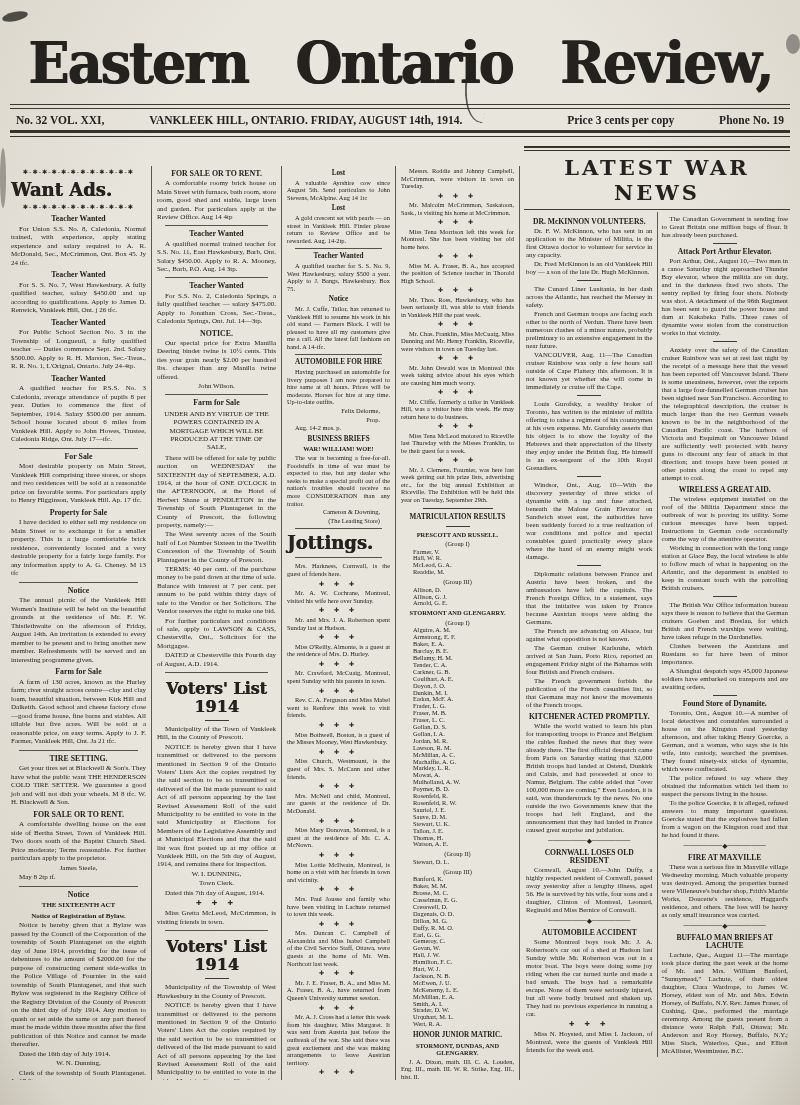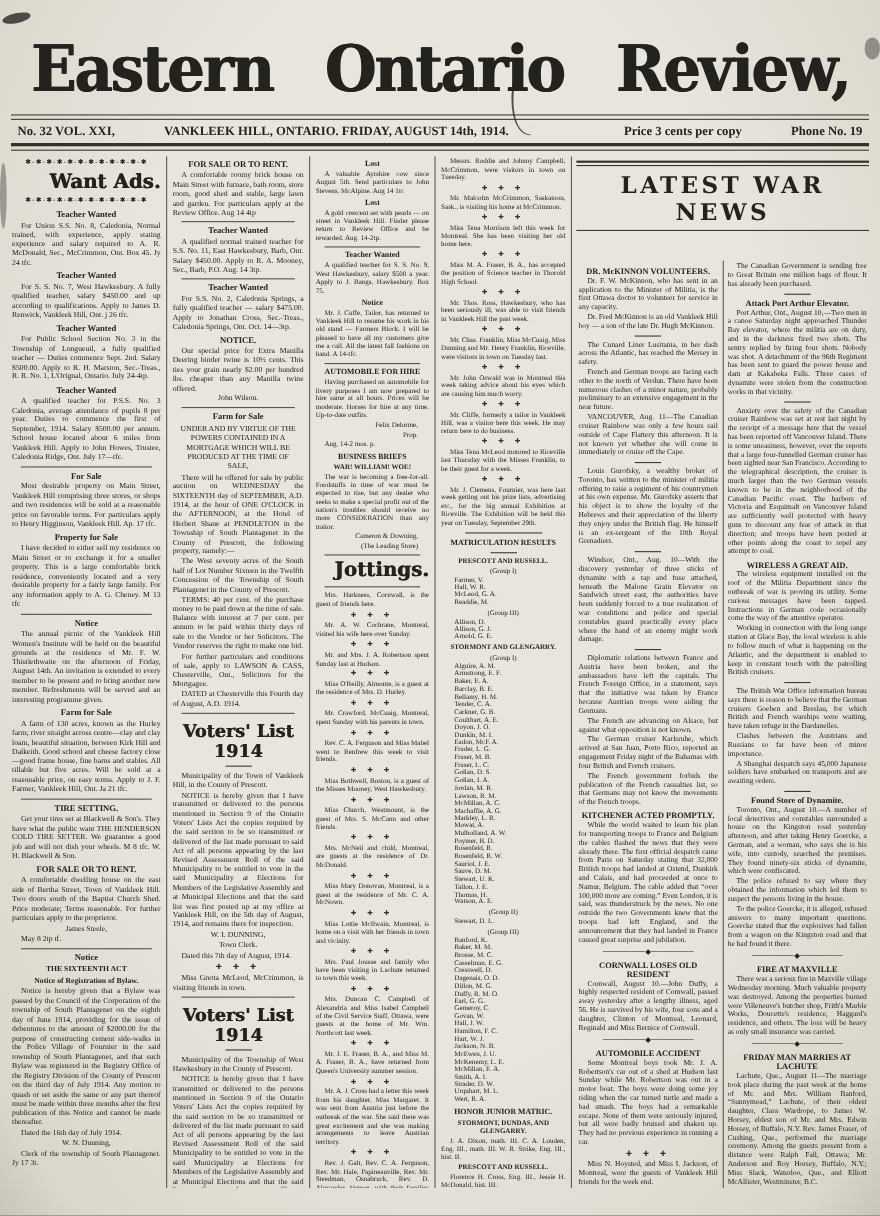--- a/index.html
+++ b/index.html
@@ -15,48 +15,48 @@
   .masthead{display:flex;justify-content:space-between;align-items:center;padding:30px 28px 10px 28px;}
   .mast-word{font-family:"DejaVu Serif",serif;font-weight:700;font-size:54px;letter-spacing:-2px;
     text-shadow:1px 0 0 #24221e;transform:scaleY(1.08);}
   .dbl-rule{border-top:1px solid #3c3a34;border-bottom:1px solid #3c3a34;height:3px;margin:0 10px;}
   .dbl-rule.heavy{border-top:3px solid #34322c;border-bottom:1px solid #34322c;height:3px;}
   .dateline{display:flex;justify-content:space-between;align-items:baseline;padding:5px 16px 4px 16px;
     font-weight:700;font-size:11.5px;white-space:nowrap;text-align:right;}
   .dateline .dl-mid{padding-right:60px;}
   main.columns{display:flex;align-items:stretch;height:938px;margin:5px 6px 0 6px;overflow:hidden;}
   .col{box-sizing:border-box;overflow:hidden;padding:0 5px;}
-  .col-sep{border-right:1px solid #5c584e;}
+  .col-sep{border-right:1px solid #5c584e;margin-top:24px;}
   .c1{width:146px;font-size:7px;line-height:8.5px;}
   .c2{width:130px;font-size:7px;line-height:8.4px;}
   .c3{width:114px;font-size:6.4px;line-height:7.6px;}
   .c4{width:124px;font-size:6.4px;line-height:7.5px;}
   .warbox{flex:1;box-sizing:border-box;overflow:hidden;padding:2px 2px 0 2px;}
   .war-toprule{border-top:2px solid #34322c;border-bottom:1px solid #34322c;height:2px;margin:2px 2px 4px 2px;}
   .war-title{margin:3px 0 4px 0;text-align:center;font-family:"DejaVu Serif",serif;font-weight:700;
     font-size:21px;letter-spacing:3px;}
   .war-headrule{border-top:1px solid #3c3a34;margin:0 2px 2px 2px;}
-  .war-cols{display:flex;align-items:flex-end;overflow:hidden;height:870px;}
+  .war-cols{display:flex;align-items:flex-start;overflow:hidden;height:870px;}
   .war-col{flex:1;box-sizing:border-box;overflow:hidden;padding:2px 4px;font-size:6.8px;line-height:8px;}
   .war-col.left{border-right:1px solid #5c584e;}
   
   .b-head{font-weight:700;text-align:center;font-size:1.12em;margin:4px 0 1px 0;}
   .b-sub{font-weight:700;text-align:center;font-size:1em;margin:2px 0 1px 0;}
   .b-group{text-align:center;margin:2px 0 1px 0;}
   .b-body{text-align:justify;text-indent:8px;margin:1px 0;}
   .b-caps{text-align:center;margin:2px 4px;}
   .b-center{text-align:center;margin:1px 0;}
   .b-right{text-align:right;padding-right:10px;margin:1px 0;}
   .b-name{padding-left:12px;line-height:1.08;}
   .b-cross{text-align:center;font-family:"DejaVu Sans",sans-serif;font-size:.95em;
     letter-spacing:4px;margin:2px 0;color:#312f2a;}
   .b-orn{text-align:center;font-family:"DejaVu Sans",sans-serif;font-size:.9em;letter-spacing:1px;
     white-space:nowrap;overflow:hidden;margin:2px 0;}
   .b-bl{font-family:"DejaVu Serif",serif;font-weight:700;font-size:18px;line-height:20px;
-    text-align:right;margin:3px 0;text-shadow:.5px 0 0 #24221e;}
+    text-align:left;margin:3px 0;text-shadow:.5px 0 0 #24221e;}
   .b-display{font-family:"DejaVu Serif",serif;font-weight:700;font-size:16px;line-height:18px;
     text-align:center;margin:7px 0 4px 0;text-shadow:.5px 0 0 #24221e;}
   .b-hr{border-top:1px solid #57534a;margin:4px 8px;}
   .b-rule{width:24px;border-top:1px solid #3c3a34;margin:4px auto;}
   .b-wrule{width:70px;border-top:1px solid #3c3a34;margin:5px auto;}
   .b-arule{text-align:center;margin:3px 0;letter-spacing:0;white-space:nowrap;overflow:hidden;}
 </style>
 </head>
 <body>
 
@@ -123,21 +123,21 @@
         <div class="b-body">Clerk of the township of South Plantagenet.  Jy 17 3t.</div>
       </section>
     <section class="col col-sep c2">
         <div class="b-head">FOR SALE OR TO RENT.</div>
         <div class="b-body">A comfortable roomy brick house on Main Street with furnace, bath room, store room, good shed and stable, large lawn and garden. For particulars apply at the Review Office.  Aug 14 4tp</div>
         <div class="b-hr"></div>
         <div class="b-head">Teacher Wanted</div>
         <div class="b-body">A qualified normal trained teacher for S.S. No. 11, East Hawkesbury, Barb, Ont. Salary $450.00. Apply to R. A. Mooney, Sec., Barb, P.O. Aug. 14 3tp.</div>
         <div class="b-hr"></div>
         <div class="b-head">Teacher Wanted</div>
-        <div class="b-body">For S.S. No. 2, Caledonia Springs, a fully qualified teacher — salary $475.00. Apply to Jonathan Cross, Sec.-Treas., Caledonia Springs, Ont. Oct. 14—3tp.</div>
+        <div class="b-body">For S.S. No. 2, Caledonia Springs, a fully qualified teacher — salary $475.00. Apply to Jonathan Cross, Sec.-Treas., Caledonia Springs, Ont. Jul. 14—3tp.</div>
         <div class="b-head">NOTICE.</div>
         <div class="b-body">Our special price for Extra Manilla Deering binder twine is 10½ cents. This ties your grain nearly $2.00 per hundred lbs. cheaper than any Manilla twine offered.</div>
         <div class="b-center">John Wilson.</div>
         <div class="b-hr"></div>
         <div class="b-head">Farm for Sale</div>
         <div class="b-caps">UNDER AND BY VIRTUE OF THE POWERS CONTAINED IN A MORTGAGE WHICH WILL BE PRODUCED AT THE TIME OF SALE,</div>
         <div class="b-body">There will be offered for sale by public auction on WEDNESDAY the SIXTEENTH day of SEPTEMBER, A.D. 1914, at the hour of ONE O'CLOCK in the AFTERNOON, at the Hotel of Herbert Shane at PENDLETON in the Township of South Plantagenet in the County of Prescott, the following property, namely:—</div>
         <div class="b-body">The West seventy acres of the South half of Lot Number Sixteen in the Twelfth Concession of the Township of South Plantagenet in the County of Prescott.</div>
         <div class="b-body">TERMS: 40 per cent. of the purchase money to be paid down at the time of sale. Balance with interest at 7 per cent. per annum to be paid within thirty days of sale to the Vendor or her Solicitors. The Vendor reserves the right to make one bid.</div>
         <div class="b-body">For further particulars and conditions of sale, apply to LAWSON &amp; CASS, Chesterville, Ont., Solicitors for the Mortgagee.</div>
@@ -361,19 +361,19 @@
             <div class="b-body">A Shanghai despatch says 45,000 Japanese soldiers have embarked on transports and are awaiting orders.</div>
             <div class="b-rule"></div>
             <div class="b-head">Found Store of Dynamite.</div>
             <div class="b-body">Toronto, Ont., August 10.—A number of local detectives and constables surrounded a house on the Kingston road yesterday afternoon, and after taking Henry Goercke, a German, and a woman, who says she is his wife, into custody, searched the premises. They found ninety-six sticks of dynamite, which were confiscated.</div>
             <div class="b-body">The police refused to say where they obtained the information which led them to suspect the persons living in the house.</div>
             <div class="b-body">To the police Goercke, it is alleged, refused answers to many important questions. Goercke stated that the explosives had fallen from a wagon on the Kingston road and that he had found it there.</div>
             <div class="b-arule">────────◆────────</div>
             <div class="b-head">FIRE AT MAXVILLE</div>
             <div class="b-body">There was a serious fire in Maxville village Wednesday morning. Much valuable property was destroyed. Among the properties burned were Villeneuve's butcher shop, Frith's Marble Works, Doucette's residence, Haggard's residence, and others. The loss will be heavy as only small insurance was carried.</div>
             <div class="b-arule">────────◆────────</div>
-            <div class="b-head">FRIDAY MAN MARRIES AT LACHUTE</div>
+            <div class="b-head">BUFFALO MAN BRIEFS AT LACHUTE</div>
             <div class="b-body">Lachute, Que., August 11—The marriage took place during the past week at the home of Mr. and Mrs. William Banford, “Sunnymead,” Lachute, of their oldest daughter, Clara Wardrope, to James W. Horsey, eldest son of Mr. and Mrs. Edwin Horsey, of Buffalo, N.Y. Rev. James Fraser, of Cushing, Que., performed the marriage ceremony. Among the guests present from a distance were Ralph Fall, Ottawa; Mr. Anderson and Roy Horsey, Buffalo, N.Y.; Miss Slack, Waterloo, Que., and Elliott McAllister, Westminster, B.C.</div>
           </div>
       </div>
     </section>
   </main>
 </div>
 
 </body></html>

